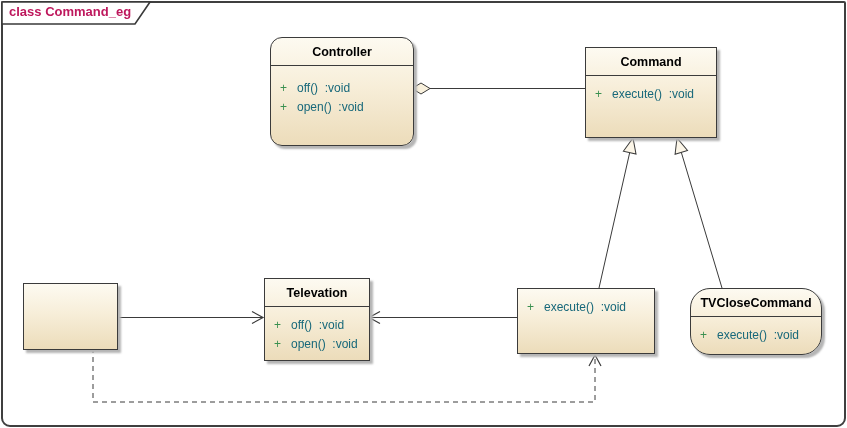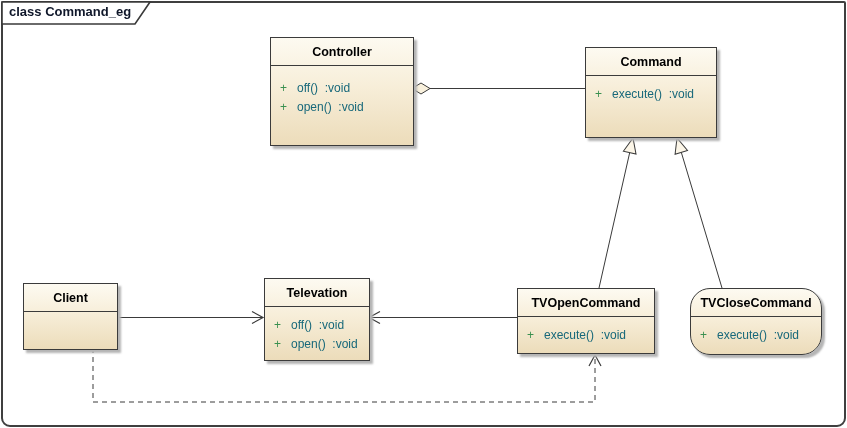--- a/index.html
+++ b/index.html
@@ -8,21 +8,21 @@
     font-family:"Liberation Sans","DejaVu Sans",sans-serif;overflow:hidden;
   }
   
   .frame-border{
     position:absolute;left:1px;top:1px;right:1px;bottom:1px;
     border:2px solid #3f3f3f;border-radius:2px 2px 9px 9px;
     pointer-events:none;
   }
   .frame-tab-label{
     position:absolute;left:9px;top:4px;z-index:5;
-    font-size:13px;font-weight:bold;color:#0f172a;white-space:pre;
+    font-size:13px;font-weight:bold;color:#be185d;white-space:pre;
   }
   
   #connectors{position:absolute;left:0;top:0;z-index:1;}
   
   .uml-class{
     position:absolute;z-index:2;
     background:linear-gradient(180deg,#fdfaf1 0%,#f7eed9 45%,#ecdcba 100%);
     border:1px solid #3b3b3b;
     box-shadow:3px 3px 2px #b5b5b5;
     display:flex;flex-direction:column;
@@ -32,21 +32,21 @@
     display:flex;align-items:center;justify-content:center;
     font-size:12.5px;font-weight:bold;color:#000;
   }
   .uml-class .body{flex:1;padding:8px 4px 0 9px;}
   .member{
     height:19px;display:flex;align-items:center;
     font-size:12px;color:#17687a;white-space:pre;
   }
   .member .vis{color:#3a9050;width:17px;flex:0 0 17px;}
   
-  .box-controller{left:270px;top:37px;width:142px;height:107px;}
+  .box-controller{left:270px;top:37px;width:142px;height:107px;border-radius:12px;}
   .box-controller .body{padding-top:12px;}
   .box-command{left:585px;top:47px;width:130px;height:89px;}
   .box-client{left:23px;top:283px;width:93px;height:65px;}
   .box-televation{left:264px;top:278px;width:104px;height:81px;}
   .box-tvopen{left:517px;top:288px;width:136px;height:64px;}
   .box-tvclose{left:690px;top:288px;width:130px;height:65px;border-radius:20px;}
 </style>
 </head>
 <body>
 
@@ -111,40 +111,38 @@
     <div class="hdr">Command</div>
     <div class="body">
       <div class="member">
         <span class="vis">+</span>
         <span class="sig">execute()  :void</span>
       </div>
     </div>
   </div>
 
   <div class="uml-class box-client">
-    <div class="hdr">Client</div>
     <div class="body"></div>
   </div>
 
   <div class="uml-class box-televation">
     <div class="hdr">Televation</div>
     <div class="body">
       <div class="member">
         <span class="vis">+</span>
         <span class="sig">off()  :void</span>
       </div>
       <div class="member">
         <span class="vis">+</span>
         <span class="sig">open()  :void</span>
       </div>
     </div>
   </div>
 
   <div class="uml-class box-tvopen">
-    <div class="hdr">TVOpenCommand</div>
     <div class="body">
       <div class="member">
         <span class="vis">+</span>
         <span class="sig">execute()  :void</span>
       </div>
     </div>
   </div>
 
   <div class="uml-class box-tvclose">
     <div class="hdr">TVCloseCommand</div>

